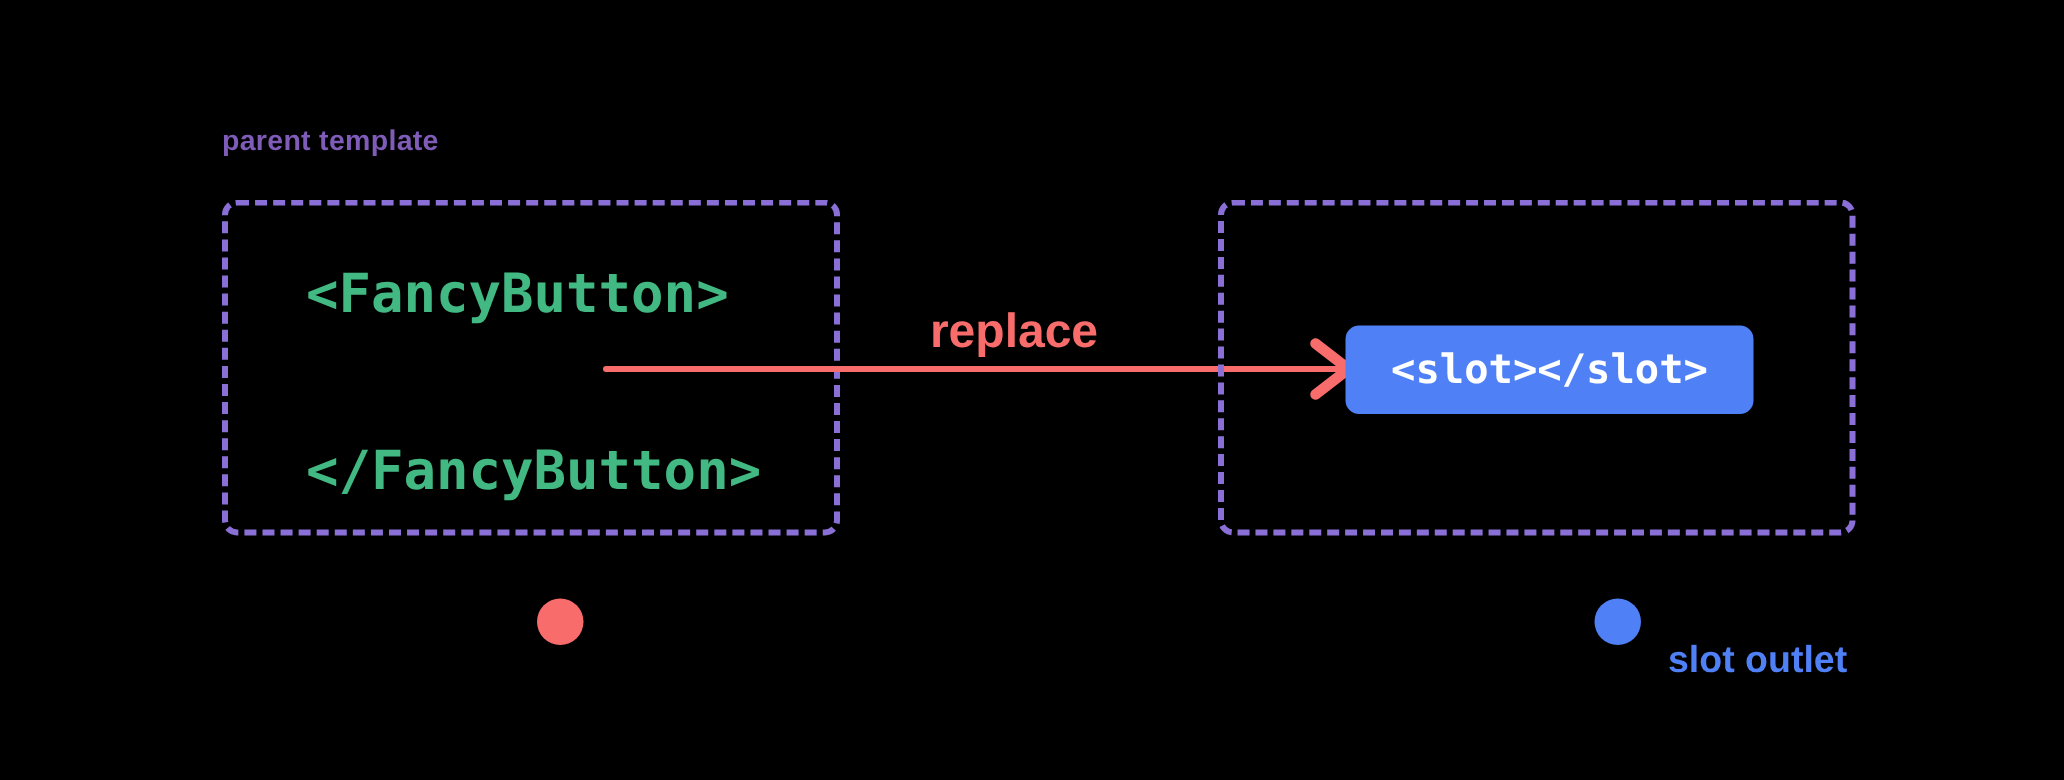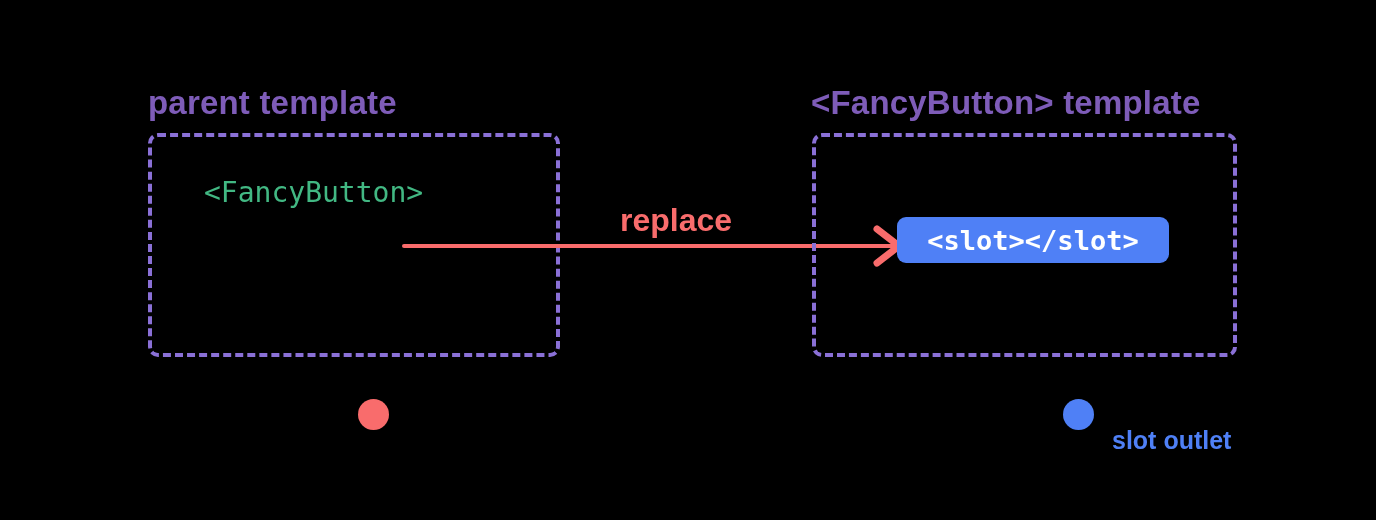--- a/index.html
+++ b/index.html
@@ -11,36 +11,36 @@
     --background:#000000;
     --white:#ffffff;
   }
   *{margin:0;padding:0;box-sizing:border-box;}
   html,body{width:1376px;height:520px;overflow:hidden;}
   body{background:var(--background);font-family:"Liberation Sans",sans-serif;}
   .stage{position:relative;width:1376px;height:520px;background:var(--background);}
 
   .panel-title{
     position:absolute;
-    font-size:33px;font-weight:bold;
+    font-size:19px;font-weight:bold;
     color:var(--purple-title);
     letter-spacing:0.2px;
     white-space:nowrap;
   }
   .dashed-box{
     position:absolute;
     border:4px dashed var(--purple-border);
     border-radius:10px;
     background:transparent;
   }
   .code{
     position:absolute;
     font-family:"DejaVu Sans Mono","Liberation Mono",monospace;
-    font-weight:normal;
-    font-size:28px;
+    font-weight:bold;
+    font-size:36px;
     color:var(--green);
     white-space:nowrap;
     line-height:1;
   }
   .chip{
     position:absolute;
     display:flex;align-items:center;justify-content:center;
     border-radius:9px;
     font-family:"DejaVu Sans Mono","Liberation Mono",monospace;
     font-weight:bold;font-size:27px;
@@ -68,34 +68,34 @@
 
 <div class="stage">
 
   <div class="panel-title" style="left:148px;top:84px;">parent template</div>
 
   <div class="dashed-box" style="left:148px;top:133px;width:412px;height:224px;"></div>
 
   <div class="code" style="left:204px;top:179px;">&lt;FancyButton&gt;</div>
 
 
+  <div class="code" style="left:204px;top:297px;">&lt;/FancyButton&gt;</div>
 
   <div class="arrow-label">replace</div>
 
   <svg class="arrow-svg" viewBox="0 0 510 46">
     <line x1="4" y1="23" x2="494" y2="23" stroke="#f96c6c" stroke-width="4" stroke-linecap="round"></line>
     <polyline points="477,6 499,23 477,40" fill="none" stroke="#f96c6c" stroke-width="7" stroke-linecap="round" stroke-linejoin="round"></polyline>
   </svg>
 
-  <div class="panel-title" style="left:811px;top:84px;">&lt;FancyButton&gt; template</div>
 
   <div class="dashed-box" style="left:812px;top:133px;width:425px;height:224px;"></div>
 
 
-  <div class="chip chip-blue" style="left:897px;top:217px;width:272px;height:46px;">&lt;slot&gt;&lt;/slot&gt;</div>
+  <div class="chip chip-blue" style="left:897px;top:217px;width:272px;height:59px;">&lt;slot&gt;&lt;/slot&gt;</div>
 
 
   <div class="legend-dot" style="left:358px;top:399px;background:var(--red);"></div>
 
   <div class="legend-dot" style="left:1063px;top:399px;background:var(--blue);"></div>
   <div class="legend-label" style="left:1112px;top:426px;color:var(--blue);">slot outlet</div>
 
 </div>
 
 </body></html>

